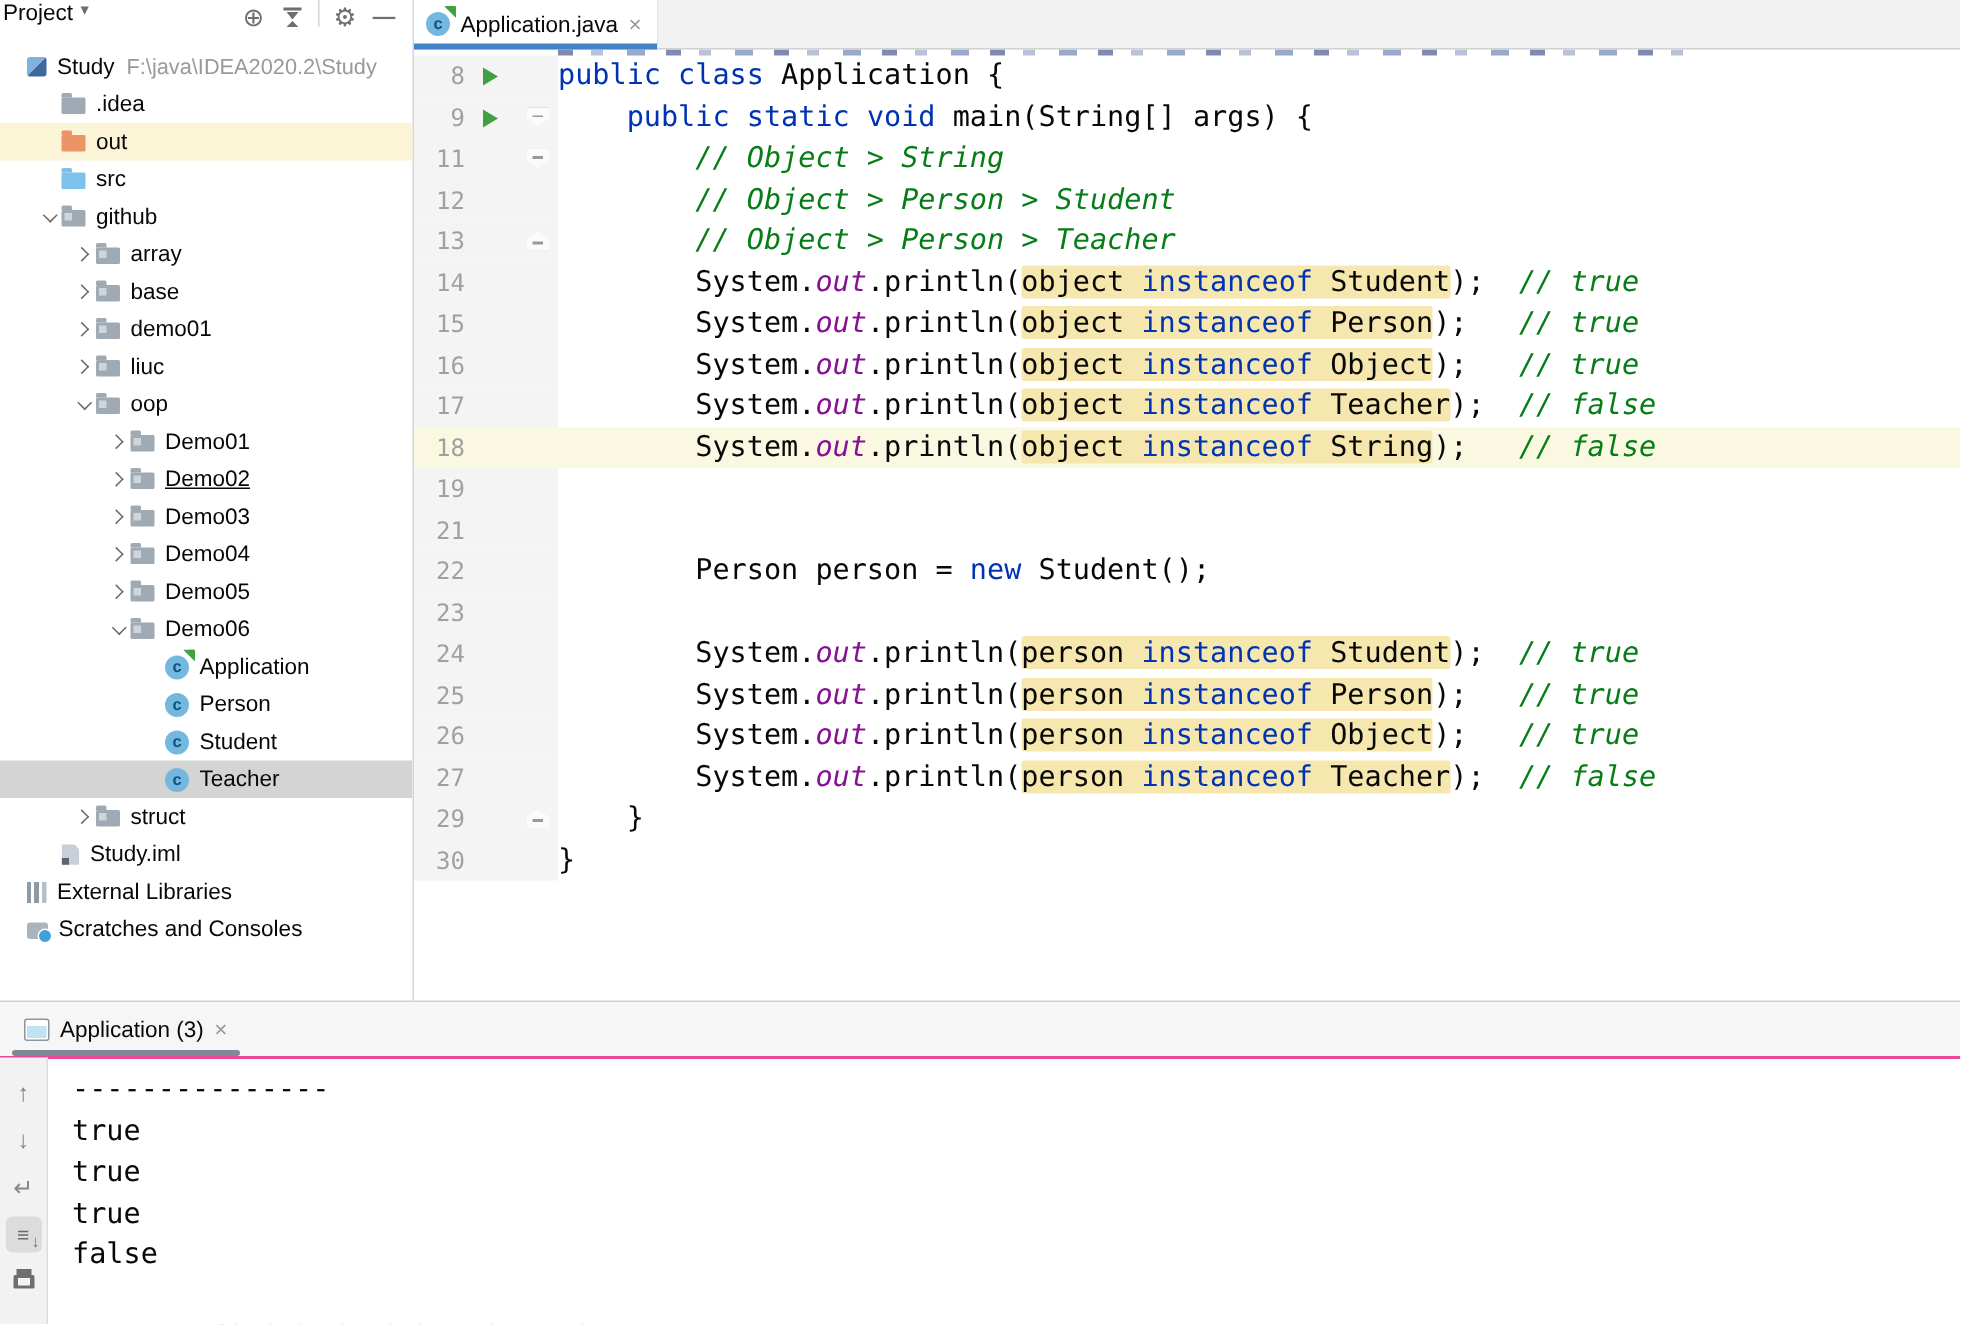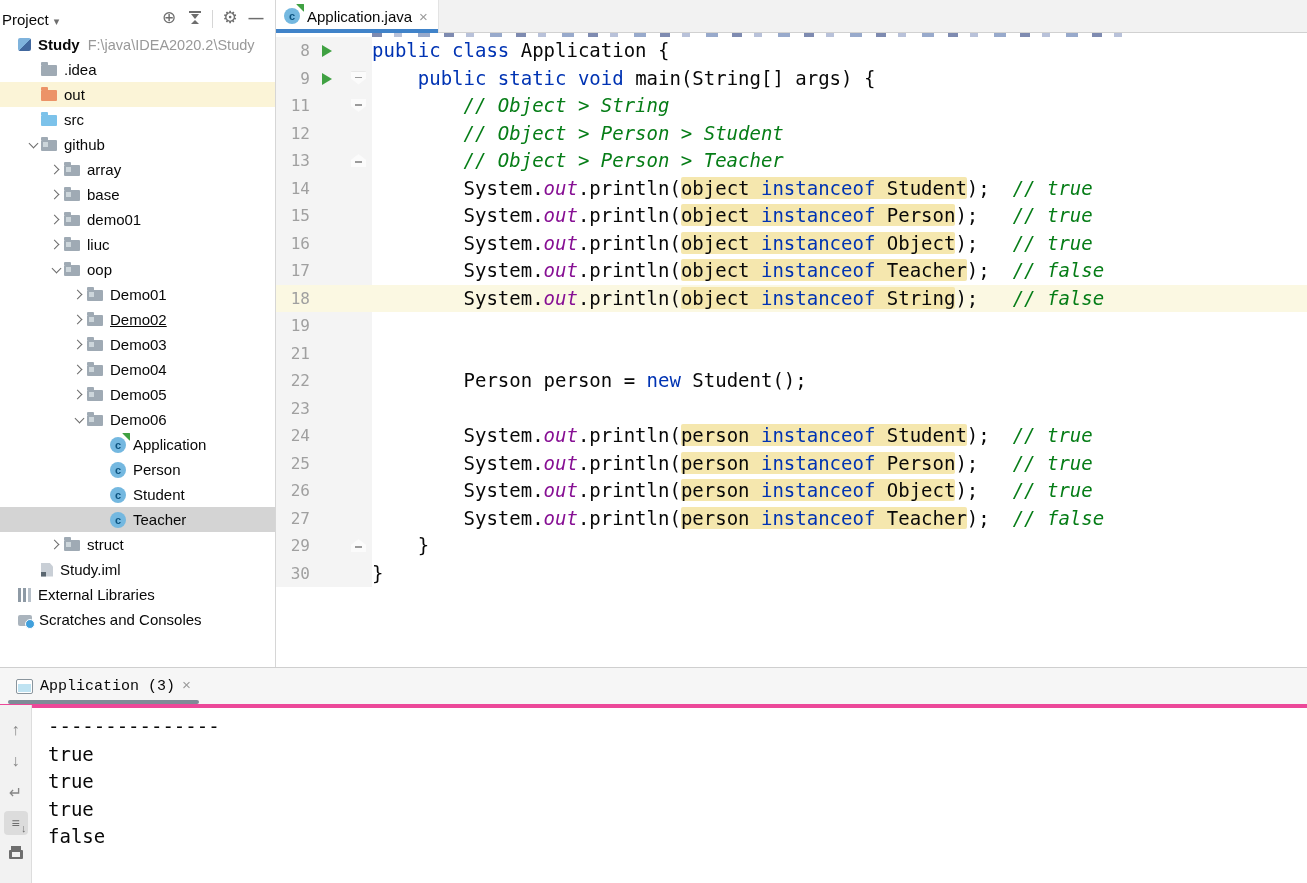--- a/index.html
+++ b/index.html
@@ -2,21 +2,21 @@
 <html><head>
 <meta charset="utf-8">
 <style>
   html,body{margin:0;padding:0;background:#fff;}
   .app{position:relative;width:1307px;height:883px;overflow:hidden;background:#fff;
        font-family:"Liberation Sans",sans-serif;color:#080808;}
 
   
   .project-panel{position:absolute;left:0;top:0;width:275px;bottom:215px;background:#fff;
                  border-right:1px solid #D6D6D6;overflow:hidden;}
-  .panel-header{height:28px;display:flex;align-items:flex-end;padding:0 6px;background:#fff;}
+  .panel-header{height:28px;display:flex;align-items:flex-start;padding:0 6px;background:#fff;}
   .panel-title{font-size:15px;font-weight:bold;font-weight:normal;margin-left:-4px;}
   .panel-caret{font-size:11px;color:#6E6E6E;margin-left:5px;}
   .panel-header .spacer{flex:1;}
   .hbtn{width:26px;height:22px;display:flex;align-items:center;justify-content:center;color:#6E6E6E;}
   .hsep{width:1px;height:18px;background:#D6D6D6;margin:0 4px;}
   .icon-locate{font-size:17px;}
   .icon-collapse{position:relative;width:14px;height:14px;}
   .icon-collapse::before{content:"";position:absolute;left:1px;right:1px;top:1px;height:2px;background:#6E6E6E;}
   .icon-collapse i{position:absolute;left:3px;width:0;height:0;border-left:4px solid transparent;border-right:4px solid transparent;}
   .icon-collapse i.t{top:4px;border-top:5px solid #6E6E6E;}
@@ -40,21 +40,21 @@
   .ic-project{width:13px;height:13px;border-radius:2px;background:linear-gradient(135deg,#7FB3DC 0 50%,#41689E 50% 100%);}
   .ic-class{width:16px;height:16px;border-radius:50%;background:#74B8E0;text-align:center;
             font:bold 11px/16px "Liberation Sans",sans-serif;color:#0D5480;}
   .ic-class::before{content:"c";}
   .runov{position:absolute;right:-4px;top:-4px;width:0;height:0;border-left:4px solid transparent;border-bottom:4px solid transparent;border-top:4px solid #3FA142;border-right:4px solid #3FA142;transform:rotate(0deg);border-radius:1px;}
   .ic-iml{width:12px;height:14px;background:#C9CFD6;clip-path:polygon(0 0,70% 0,100% 28%,100% 100%,0 100%);}
   .ic-iml::after{content:"";position:absolute;left:0;bottom:0;width:5px;height:5px;background:#5B6770;}
   .ic-libs{width:13px;height:14px;background:linear-gradient(90deg,#8E9AA5 0 3px,#fff 3px 5px,#8E9AA5 5px 8px,#fff 8px 10px,#B7C0C9 10px 13px);}
   .ic-scratch{width:14px;height:11px;background:#AAB4BD;border-radius:2px;margin-top:2px;}
   .ic-scratch::after{content:"";position:absolute;right:-3px;bottom:-3px;width:8px;height:8px;border-radius:50%;background:#41A0DC;border:1px solid #fff;}
-  .tlabel.b{font-weight:bold;}
+  .tlabel.b{font-weight:normal;}
   .tsuffix{color:#999;margin-left:8px;font-size:14.5px;}
 
   
   .editor{position:absolute;left:276px;top:0;right:0;bottom:215px;background:#fff;}
   .tabbar{height:32px;background:#F2F2F2;border-bottom:1px solid #D1D1D1;display:flex;}
   .tab{background:#fff;display:flex;align-items:center;padding:0 10px 0 8px;position:relative;border-right:1px solid #E3E3E3;}
   .tab-underline{position:absolute;left:0;right:0;bottom:-1px;height:4px;background:#4083C9;}
   .tab-label{font-size:15px;margin:0 7px 0 7px;}
   .tab-close{color:#9B9B9B;font-size:15px;}
   .tabicon-class{position:relative;width:16px;height:16px;border-radius:50%;background:#74B8E0;text-align:center;font:bold 11px/16px "Liberation Sans",sans-serif;color:#0D5480;flex:none;}
@@ -79,21 +79,21 @@
 
   .tk-k{color:#0033B3;}
   .tk-p{color:#080808;}
   .tk-f{color:#871094;font-style:italic;}
   .tk-c{color:#067D17;font-style:italic;}
   .tk-s{color:#067D17;}
   .hl{background:#F5E7AE;border-radius:2px;}
 
   
   .console{position:absolute;left:0;right:0;bottom:0;height:215px;background:#fff;border-top:1px solid #CFCFCF;}
-  .console-tabbar{height:36px;display:flex;align-items:flex-end;background:#F6F6F6;border-bottom:4px solid #ec4899;font-family:Liberation Mono, monospace;}
+  .console-tabbar{height:36px;display:flex;align-items:flex-end;background:#F6F6F6;border-bottom:2px solid #ec4899;}
   .ctab{display:flex;align-items:center;height:100%;margin-left:10px;padding:0 6px;position:relative;}
   .ctab-underline{position:absolute;left:-2px;right:-2px;bottom:0;height:4px;background:#7E8B97;border-radius:2px;}
   .ctab-label{font-size:15px;margin:0 7px;}
   .coni{width:15px;height:13px;border:1.5px solid #8A959D;border-radius:2px;background:#fff;position:relative;flex:none;}
   .coni::after{content:"";position:absolute;left:1px;right:1px;top:4px;bottom:1px;background:#BFE3F2;}
   .console-body{position:absolute;top:37px;left:0;right:0;bottom:0;}
   .console-toolbar{position:absolute;left:0;top:0;bottom:0;width:31px;background:#F2F2F2;border-right:1px solid #DDD;padding-top:6px;}
   .cbtn{width:24px;height:24px;margin:7px auto 7px auto;display:flex;align-items:center;justify-content:center;color:#878787;font-size:16px;border-radius:4px;position:relative;}
   .cbtn.selected{background:#DCDCDC;}
   .iscr{font-size:14px;position:relative;color:#6E6E6E;}

